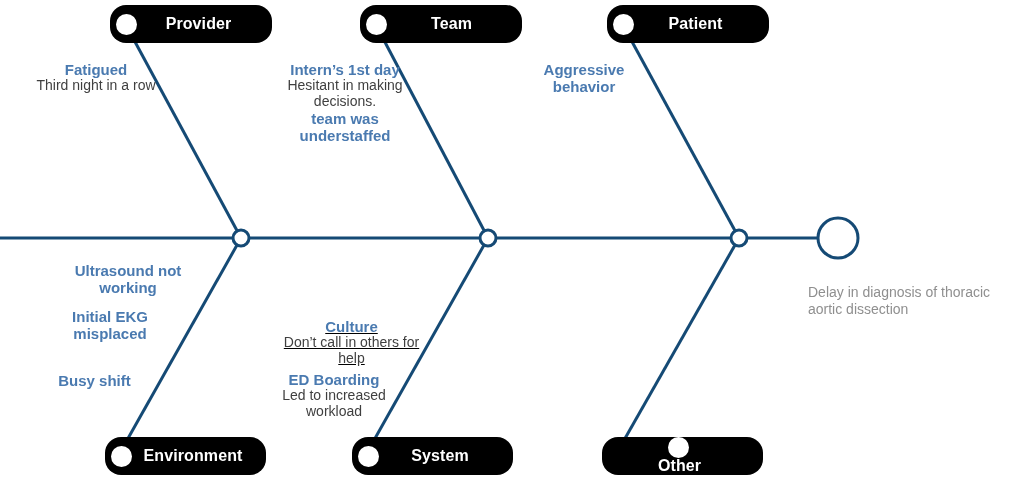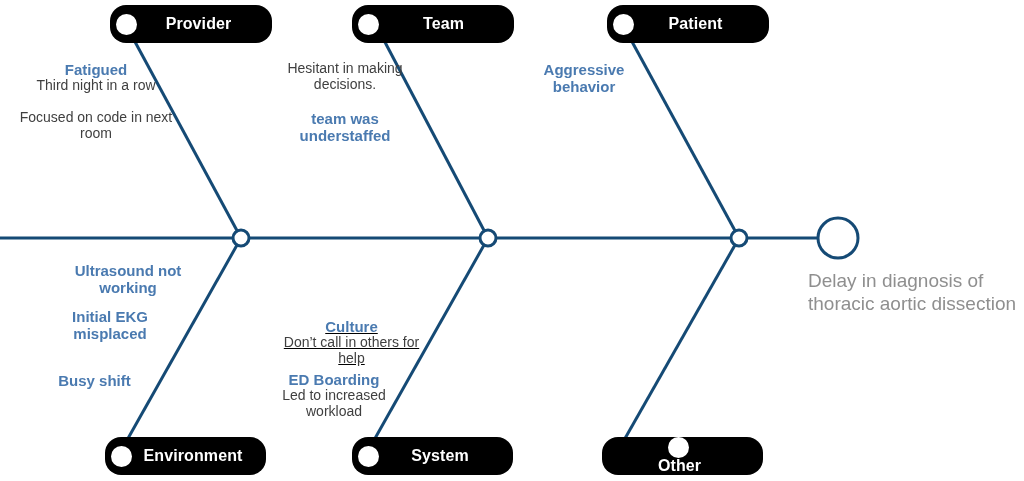--- a/index.html
+++ b/index.html
@@ -78,23 +78,23 @@
     text-align: left;
   }
   .effect-title {
     color: #000000;
     font-size: 16px;
     font-weight: bold;
     line-height: 1.2;
   }
   .effect-desc {
     color: #8f8f8f;
-    font-size: 19px;
+    font-size: 14px;
     line-height: 1.22;
-    margin-top: 1px;
+    margin-top: 16px;
     white-space: pre-line;
   }
 </style>
 </head>
 <body>
 
 <svg id="diagram" viewBox="0 0 1024 481">
   <g id="bones-group">
       <line x1="127" y1="27" x2="241" y2="238" stroke="#154a75" stroke-width="3"></line>
       <line x1="377" y1="27" x2="488" y2="238" stroke="#154a75" stroke-width="3"></line>
@@ -110,21 +110,21 @@
       <circle cx="739" cy="238" r="8" fill="#ffffff" stroke="#154a75" stroke-width="3"></circle>
     </g>
   <circle id="head-circle" fill="#ffffff" stroke="#154a75" stroke-width="3" cx="838" cy="238" r="20"></circle>
 </svg>
 
 <div id="pills-layer">
     <div class="pill" style="left: 110px; top: 5px; width: 162px;">
       <span class="bullet"></span>
       <span class="pill-label">Provider</span>
     </div>
-    <div class="pill" style="left: 352px; top: 5px; width: 162px; gap: 6px;">
+    <div class="pill" style="left: 360px; top: 5px; width: 162px; gap: 6px;">
       <span class="bullet"></span>
       <span class="pill-label">Team</span>
     </div>
     <div class="pill" style="left: 607px; top: 5px; width: 162px;">
       <span class="bullet"></span>
       <span class="pill-label">Patient</span>
     </div>
     <div class="pill" style="left: 105px; top: 437px; width: 161px;">
       <span class="bullet"></span>
       <span class="pill-label">Environment</span>
@@ -138,23 +138,23 @@
       <span class="pill-label">Other</span>
     </div>
   </div>
 
 <div id="causes-layer">
     <div class="cause-block align-right" style="left: 14px; top: 61px; width: 164px;">
       <div class="cause-title">Fatigued</div>
       <div class="cause-detail">Third night in a row</div>
     </div>
     <div class="cause-block align-right" style="left: 14px; top: 110px; width: 164px;">
-      <div class="cause-detail">Focused on code in next room</div>
     </div>
     <div class="cause-block align-right" style="left: 268px; top: 61px; width: 154px;">
+      <div class="cause-title">Intern’s 1st day</div>
       <div class="cause-detail">Hesitant in making decisions.</div>
     </div>
     <div class="cause-block align-right" style="left: 268px; top: 110px; width: 154px;">
       <div class="cause-title">team was understaffed</div>
     </div>
     <div class="cause-block align-right" style="left: 527px; top: 61px; width: 114px;">
       <div class="cause-title">Aggressive behavior</div>
     </div>
     <div class="cause-block align-right" style="left: 46px; top: 262px; width: 164px;">
       <div class="cause-title">Ultrasound not working</div>

